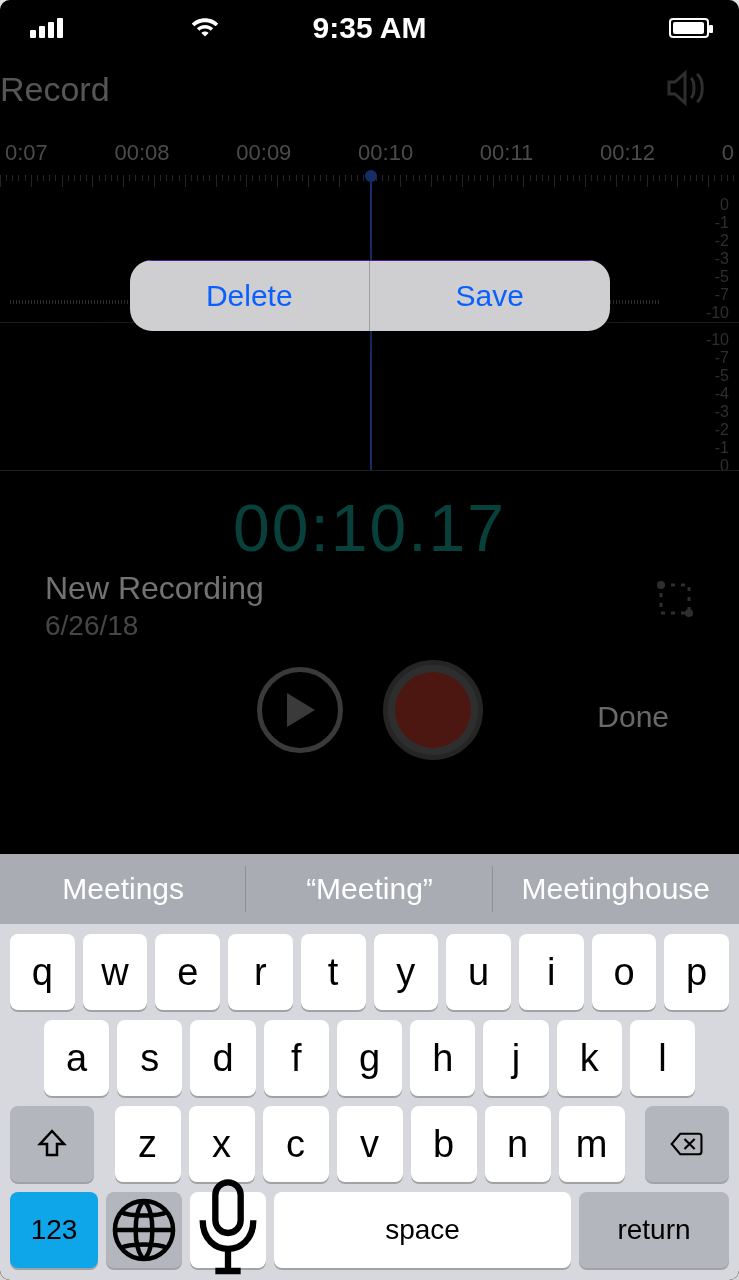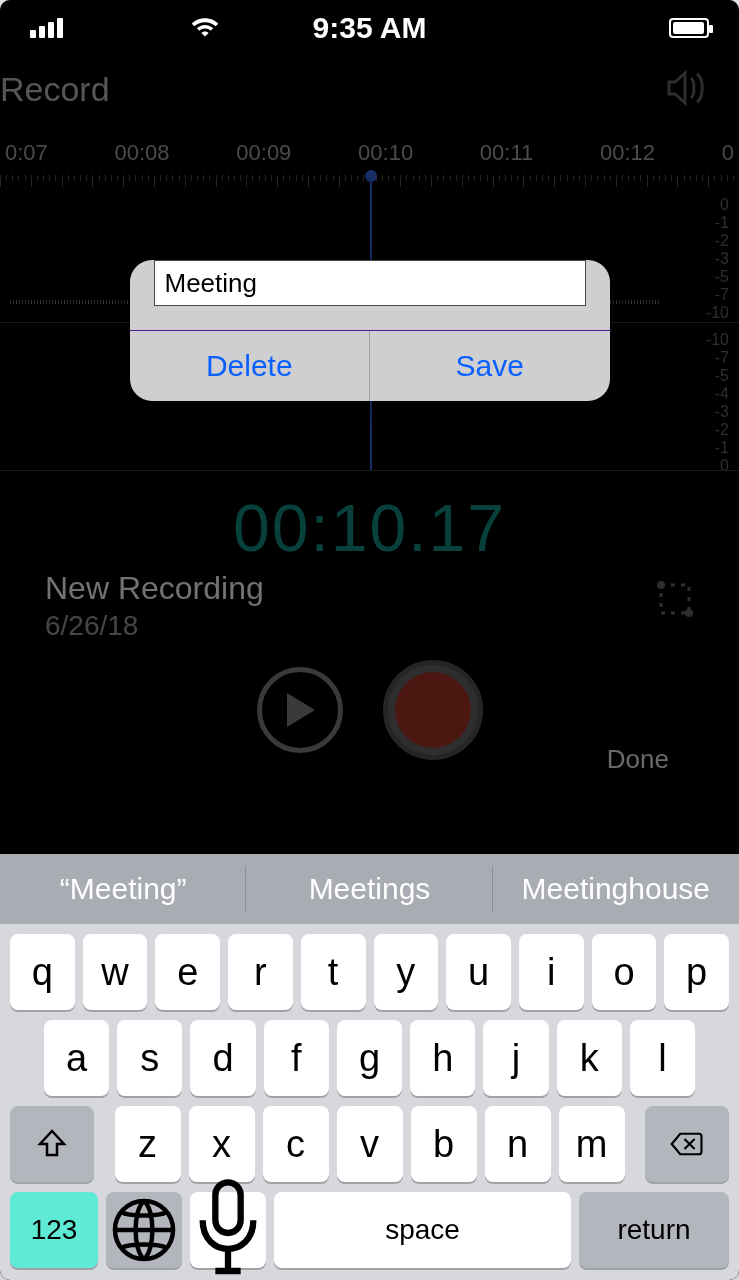--- a/index.html
+++ b/index.html
@@ -40,21 +40,21 @@
   .big-time { position:absolute; top:490px; width:100%; text-align:center; color:#0f766e; font-size:66px; font-weight:300; letter-spacing:2px; z-index:0;}
   .rec-title { position:absolute; top:570px; left:45px; color:#d0d0d0; font-size:32px; z-index:0;}
   .rec-date { position:absolute; top:610px; left:45px; color:#808080; font-size:28px; z-index:0;}
   .crop-icon { position:absolute; top:575px; right:40px; z-index:0; }
   
   .controls { position:absolute; top:660px; width:100%; display:flex; align-items:center; justify-content:center; gap:40px; z-index:0;}
   .play-btn { width:86px; height:86px; border:5px solid #6a6a6a; border-radius:50%; display:flex; align-items:center; justify-content:center;}
   .play-btn svg{fill:#6a6a6a;}
   .record-btn { width:100px; height:100px; border-radius:50%; background:#555; display:flex; align-items:center; justify-content:center; border:5px solid #444;}
   .record-inner { width:76px; height:76px; border-radius:50%; background:#8a2b20;}
-  .done-label { position:absolute; top:700px; right:70px; color:#bfbfbf; font-size:26px; z-index:0;margin-top:44px;}
+  .done-label { position:absolute; top:700px; right:70px; color:#bfbfbf; font-size:30px; z-index:0;}
   
   .modal { position:absolute; top:260px; left:50%; transform:translateX(-50%); width:480px; background:#cfcfd2; border-radius:22px; z-index:5; box-shadow:0 6px 30px rgba(0,0,0,.3); overflow:hidden;}
   .modal-title { text-align:center; font-size:30px; font-weight:600; color:#000; padding:26px 10px 20px;}
   .modal-input-wrap { padding:0 24px 24px;}
   .modal-input { width:100%; height:46px; border:1px solid #444; background:#fff; font-size:26px; padding:4px 10px; outline:none;}
   .modal-buttons { display:flex; border-top:1px solid #4c1d95; }
   .modal-buttons button { flex:1; height:70px; background:none; border:none; color:#0a60ff; font-size:30px; cursor:pointer;}
   .modal-buttons button:first-child { border-right:1px solid #9f9fa3;}
   
   .kb { position:absolute; bottom:0; left:0; right:0; background:#d6d8dd; z-index:6; padding-bottom:12px;}
@@ -62,21 +62,21 @@
   .predict div { flex:1; display:flex; align-items:center; justify-content:center; color:#fff; font-size:30px; position:relative;}
   .predict div:not(:last-child)::after{content:"";position:absolute;right:0;top:12px;bottom:12px;width:1px;background:#8d9096;}
   .kb-row { display:flex; justify-content:center; gap:8px; padding:10px 10px 0;}
   .key { background:#fff; border-radius:8px; box-shadow:0 2px 0 rgba(0,0,0,.25); height:76px; display:flex; align-items:center; justify-content:center; font-size:38px; color:#000; cursor:pointer; user-select:none;}
   .key.letter { flex:1; max-width:66px; min-width:60px;}
   .key.fn { background:#b3b6bd; min-width:84px; flex:0 0 auto;}
   .key.fn svg{width:34px;height:34px;}
   .kb-row.bottom { padding:10px 10px 0; }
   .key.space { flex:1; font-size:28px;}
   .key.return { background:#b3b6bd; font-size:28px; flex:0 0 150px;}
-  .key.num { background:#5eead4; font-size:28px; flex:0 0 88px;}
+  .key.num { background:#0ea5e9; font-size:28px; flex:0 0 88px;}
   .key.globe { background:#b3b6bd; flex:0 0 76px;}
   .key.mic { background:#fff; flex:0 0 76px;}
   .key.shift { flex:0 0 84px;}
   .key.backspace { flex:0 0 84px;}
 </style>
 </head>
 <body>
 
 <div class="phone">
   <div class="overlay-dim"></div>
@@ -285,33 +285,30 @@
           <path d="M4 2l28 17L4 36z"></path>
         </svg>
     </div>
     <div class="record-btn">
         <div class="record-inner"></div>
       </div>
   </div>
   <div class="done-label">Done</div>
 
   <div class="modal">
-    <div class="modal-input-wrap">
-      <input class="modal-input" value="Meeting" style="">
-    </div>
     <div class="modal-buttons">
       <button>Delete</button>
       <button>Save</button>
     </div>
   </div>
 
   <div class="kb">
     <div class="predict">
+      <div>Meetings</div>
       <div>“Meeting”</div>
-      <div>Meetings</div>
       <div>Meetinghouse</div>
     </div>
     <div class="kb-row" id="kb-row1">
         <div class="key letter">q</div>
         <div class="key letter">w</div>
         <div class="key letter">e</div>
         <div class="key letter">r</div>
         <div class="key letter">t</div>
         <div class="key letter">y</div>
         <div class="key letter">u</div>

